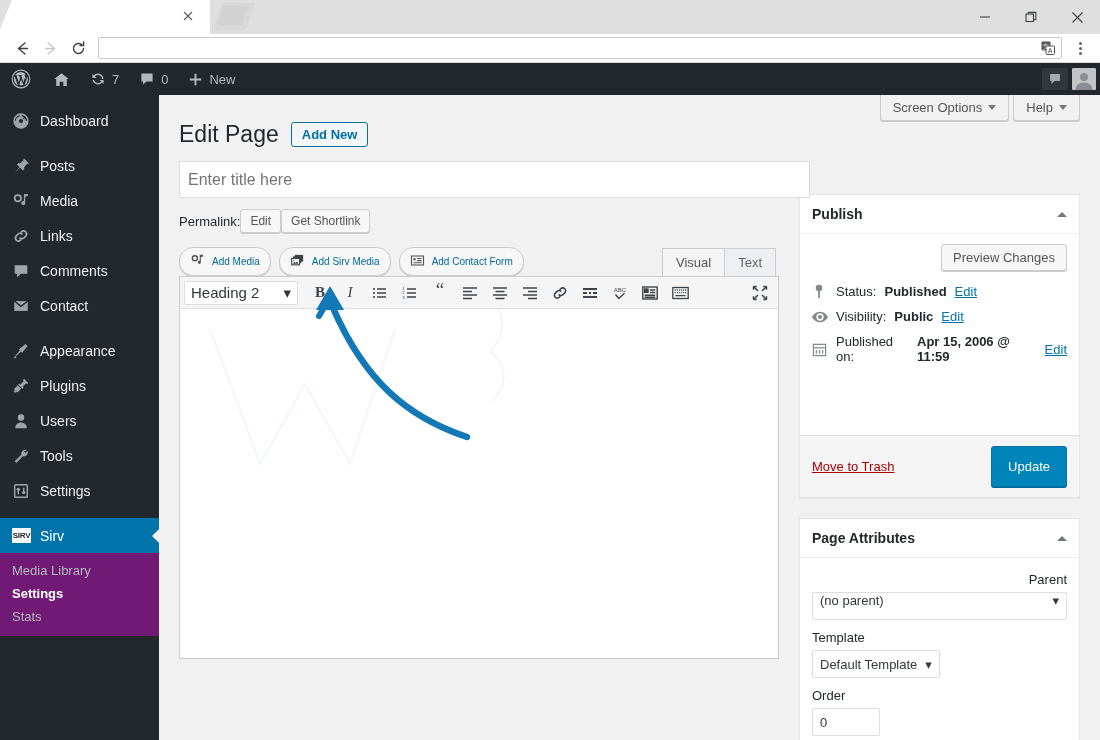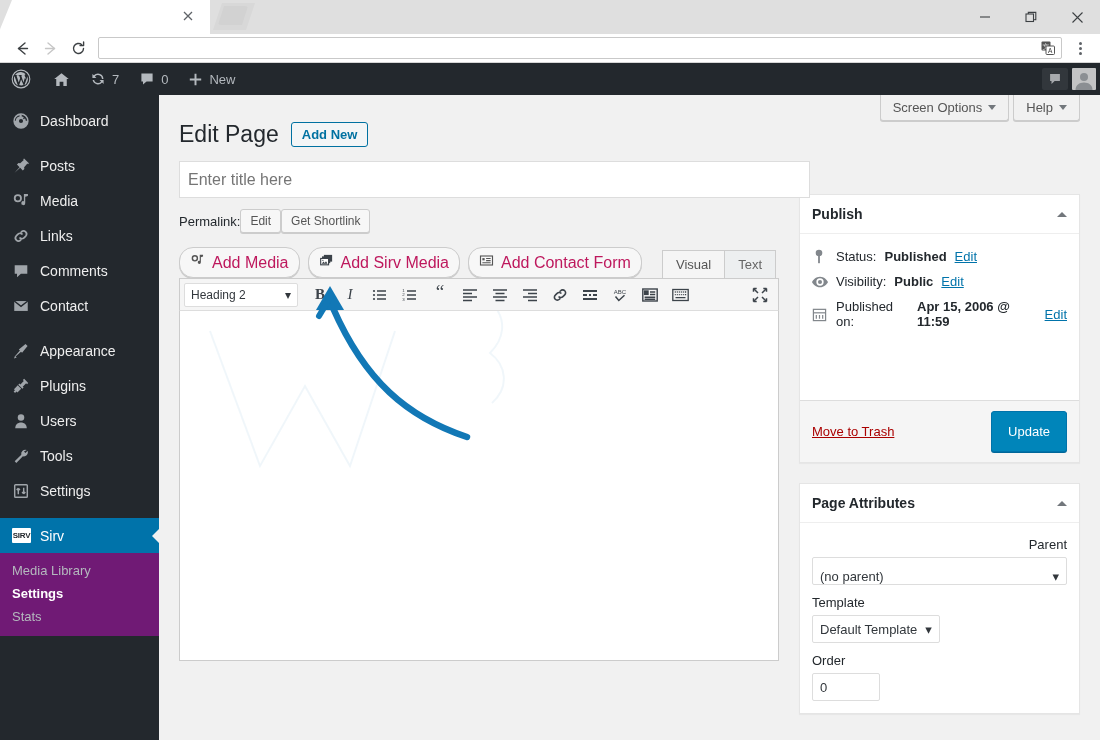--- a/index.html
+++ b/index.html
@@ -171,41 +171,41 @@
   }
   .btn-small {
     background: #f7f7f7; border: 1px solid #ccc; border-radius: 3px;
     font-size: 12px; padding: 4px 9px; color: #555; cursor: pointer;
     box-shadow: 0 1px 0 #ccc;
   }
 
   .media-row { display: flex; align-items: flex-end; margin-top: 14px; position: relative; }
   .btn-media {
     background: #f7f7f7; border: 1px solid #ccc; border-radius: 14px;
-    font-size: 16px; padding: 5px 10px; color: #be185d; cursor: pointer;
+    font-size: 10px; padding: 5px 10px; color: #0369a1; cursor: pointer;
     display: flex; align-items: center; gap: 7px; margin-right: 8px;
     box-shadow: 0 1px 0 #ccc;
   }
   .tabs-vt { position: absolute; right: 3px; bottom: -1px; display: flex; }
   .vt-tab {
     border: 1px solid #ccc; padding: 6px 13px; font-size: 13px;
     background: #edeff0; color: #666; cursor: pointer; border-bottom: none;
   }
   .vt-tab.active { background: #f5f5f5; border-bottom: 1px solid #f5f5f5; color: #555; }
   .vt-tab:first-child { margin-right: -1px; }
 
   .mce-toolbar {
     width: 600px; background: #f5f5f5; border: 1px solid #ccc;
     border-bottom: 1px solid #ddd; height: 33px; display: flex;
     align-items: center; padding: 0 4px; gap: 2px; position: relative;
   }
   .fmt-select {
     width: 114px; height: 24px; background: #fff; border: 1px solid #ddd;
     display: flex; align-items: center; justify-content: space-between;
-    padding: 0 6px; font-size: 12px; color: #32373c; margin-right: 6px;
+    padding: 0 6px; font-size: 15px; color: #32373c; margin-right: 6px;
     cursor: pointer; border-radius: 2px;
   }
   .tb-btn {
     width: 28px; height: 26px; display: flex; align-items: center;
     justify-content: center; cursor: pointer; color: #3c434a; flex: none;
   }
   .tb-spacer { flex: 1; }
 
   .mce-canvas {
     width: 600px; height: 350px; background: #fff; border: 1px solid #ccc;
@@ -254,21 +254,21 @@
   .btn-update {
     background: #0085ba; border: 1px solid #0073aa; color: #fff;
     font-size: 13px; padding: 12px 16px; border-radius: 3px; cursor: pointer;
     box-shadow: 0 1px 0 #006799;
   }
 
   .field-label { font-size: 13px; color: #23282d; margin: 10px 0 5px 0; }
   .field-label:first-child { margin-top: 4px; text-align: right; }
   .sel-full {
     width: 100%; height: 28px; background: #fff; border: 1px solid #ddd;
-    display: flex; align-items: flex-end; justify-content: space-between;
+    display: flex; align-items: flex-start; justify-content: space-between;
     padding: 0 7px; font-size: 13px; color: #32373c; cursor: pointer; border-radius: 2px;
   }
   .sel-auto {
     display: inline-flex; height: 28px; background: #fff; border: 1px solid #ddd;
     align-items: center; gap: 8px; padding: 0 7px; font-size: 13px;
     color: #32373c; cursor: pointer; border-radius: 2px;
   }
   .input-order {
     width: 68px; height: 28px; background: #fff; border: 1px solid #ddd;
     padding: 0 7px; font-size: 13px; color: #32373c; outline: none; border-radius: 2px;
@@ -541,20 +541,23 @@
     </div>
 
     <div class="side-col">
 
       <div class="postbox">
         <div class="pb-head">
           <span class="pb-title">Publish</span>
           <span class="caret-up-sm"></span>
         </div>
         <div class="pb-body">
+          <div class="preview-row">
+            <span class="btn-preview">Preview Changes</span>
+          </div>
           <div class="misc-row">
             <span class="misc-icon">
               <svg width="14" height="15" viewBox="0 0 14 15" fill="currentColor">
                   <circle cx="7" cy="4" r="3.3"></circle>
                   <rect x="6.1" y="6" width="1.8" height="8.2"></rect>
                 </svg>
             </span>
             <span>Status:</span>
             <strong>Published</strong>
             <span class="misc-link">Edit</span>

